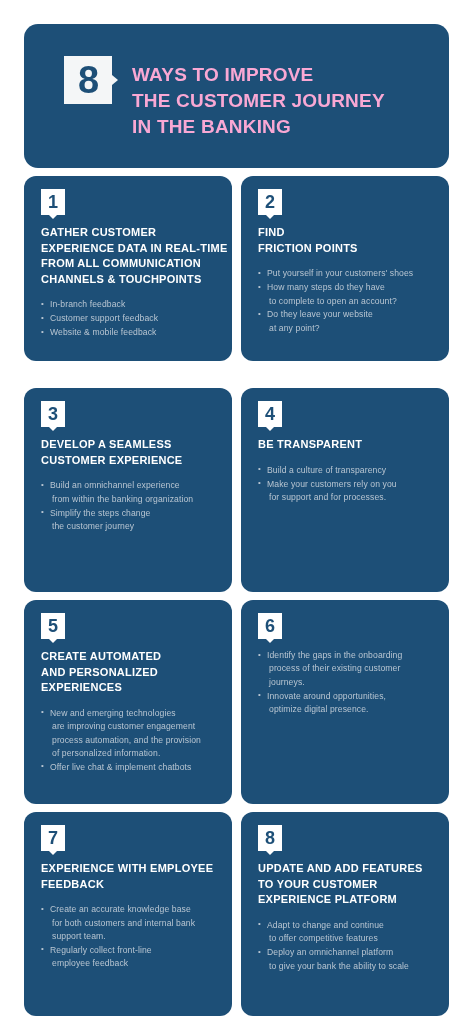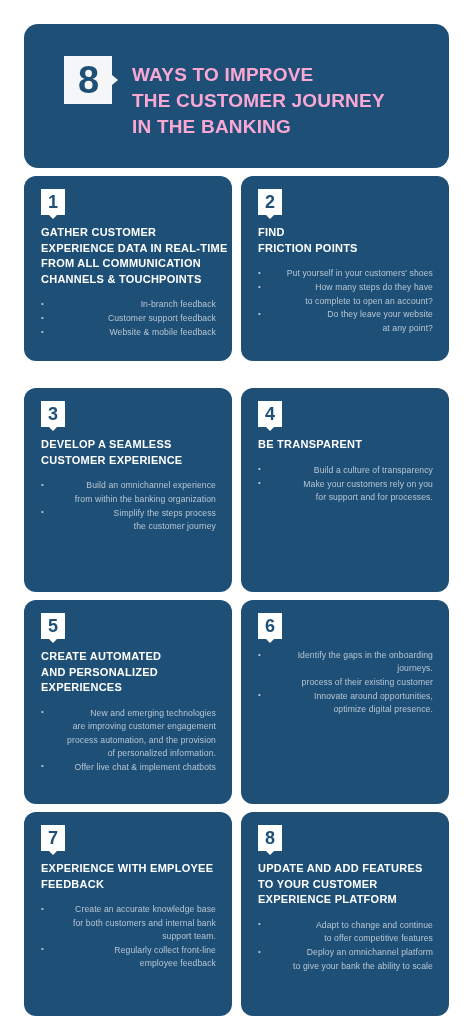--- a/index.html
+++ b/index.html
@@ -128,21 +128,21 @@
     color: #ffffff;
     font-size: 11px;
     font-weight: bold;
     line-height: 1.42;
     letter-spacing: 0.25px;
     text-transform: uppercase;
     margin-bottom: 11px;
   }
   .card-title .line { display: block; white-space: nowrap; }
 
-  .bullets { margin: 0; padding: 0; list-style: none; text-align: right; }
+  .bullets { margin: 0; padding: 0; list-style: none; }
   .bullets li {
     position: relative;
     color: #b9c6d2;
     font-size: 8.6px;
     line-height: 1.56;
     letter-spacing: 0.1px;
     padding-left: 9px;
     margin-bottom: 0.5px;
   }
   .bullets li::before {
@@ -208,21 +208,21 @@
       <div class="card">
         <div class="card-badge">
           <span class="num">3</span>
         </div>
         <div class="card-title">
           <span class="line">DEVELOP A SEAMLESS</span>
           <span class="line">CUSTOMER EXPERIENCE</span>
         </div>
         <ul class="bullets">
           <li><span>Build an omnichannel experience</span><span class="cont">from within the banking organization</span></li>
-          <li><span>Simplify the steps process</span><span class="cont">the customer journey</span></li>
+          <li><span>Simplify the steps change</span><span class="cont">the customer journey</span></li>
         </ul>
       </div>
       <div class="card">
         <div class="card-badge">
           <span class="num">4</span>
         </div>
         <div class="card-title">
           <span class="line">BE TRANSPARENT</span>
         </div>
         <ul class="bullets">
@@ -242,21 +242,21 @@
         <ul class="bullets">
           <li><span>New and emerging technologies</span><span class="cont">are improving customer engagement</span><span class="cont">process automation, and the provision</span><span class="cont">of personalized information.</span></li>
           <li><span>Offer live chat &amp; implement chatbots</span></li>
         </ul>
       </div>
       <div class="card">
         <div class="card-badge">
           <span class="num">6</span>
         </div>
         <ul class="bullets">
-          <li><span>Identify the gaps in the onboarding</span><span class="cont">journeys.</span><span class="cont">process of their existing customer</span></li>
+          <li><span>Identify the gaps in the onboarding</span><span class="cont">process of their existing customer</span><span class="cont">journeys.</span></li>
           <li><span>Innovate around opportunities,</span><span class="cont">optimize digital presence.</span></li>
         </ul>
       </div>
       <div class="card">
         <div class="card-badge">
           <span class="num">7</span>
         </div>
         <div class="card-title">
           <span class="line">EXPERIENCE WITH EMPLOYEE</span>
           <span class="line">FEEDBACK</span>

